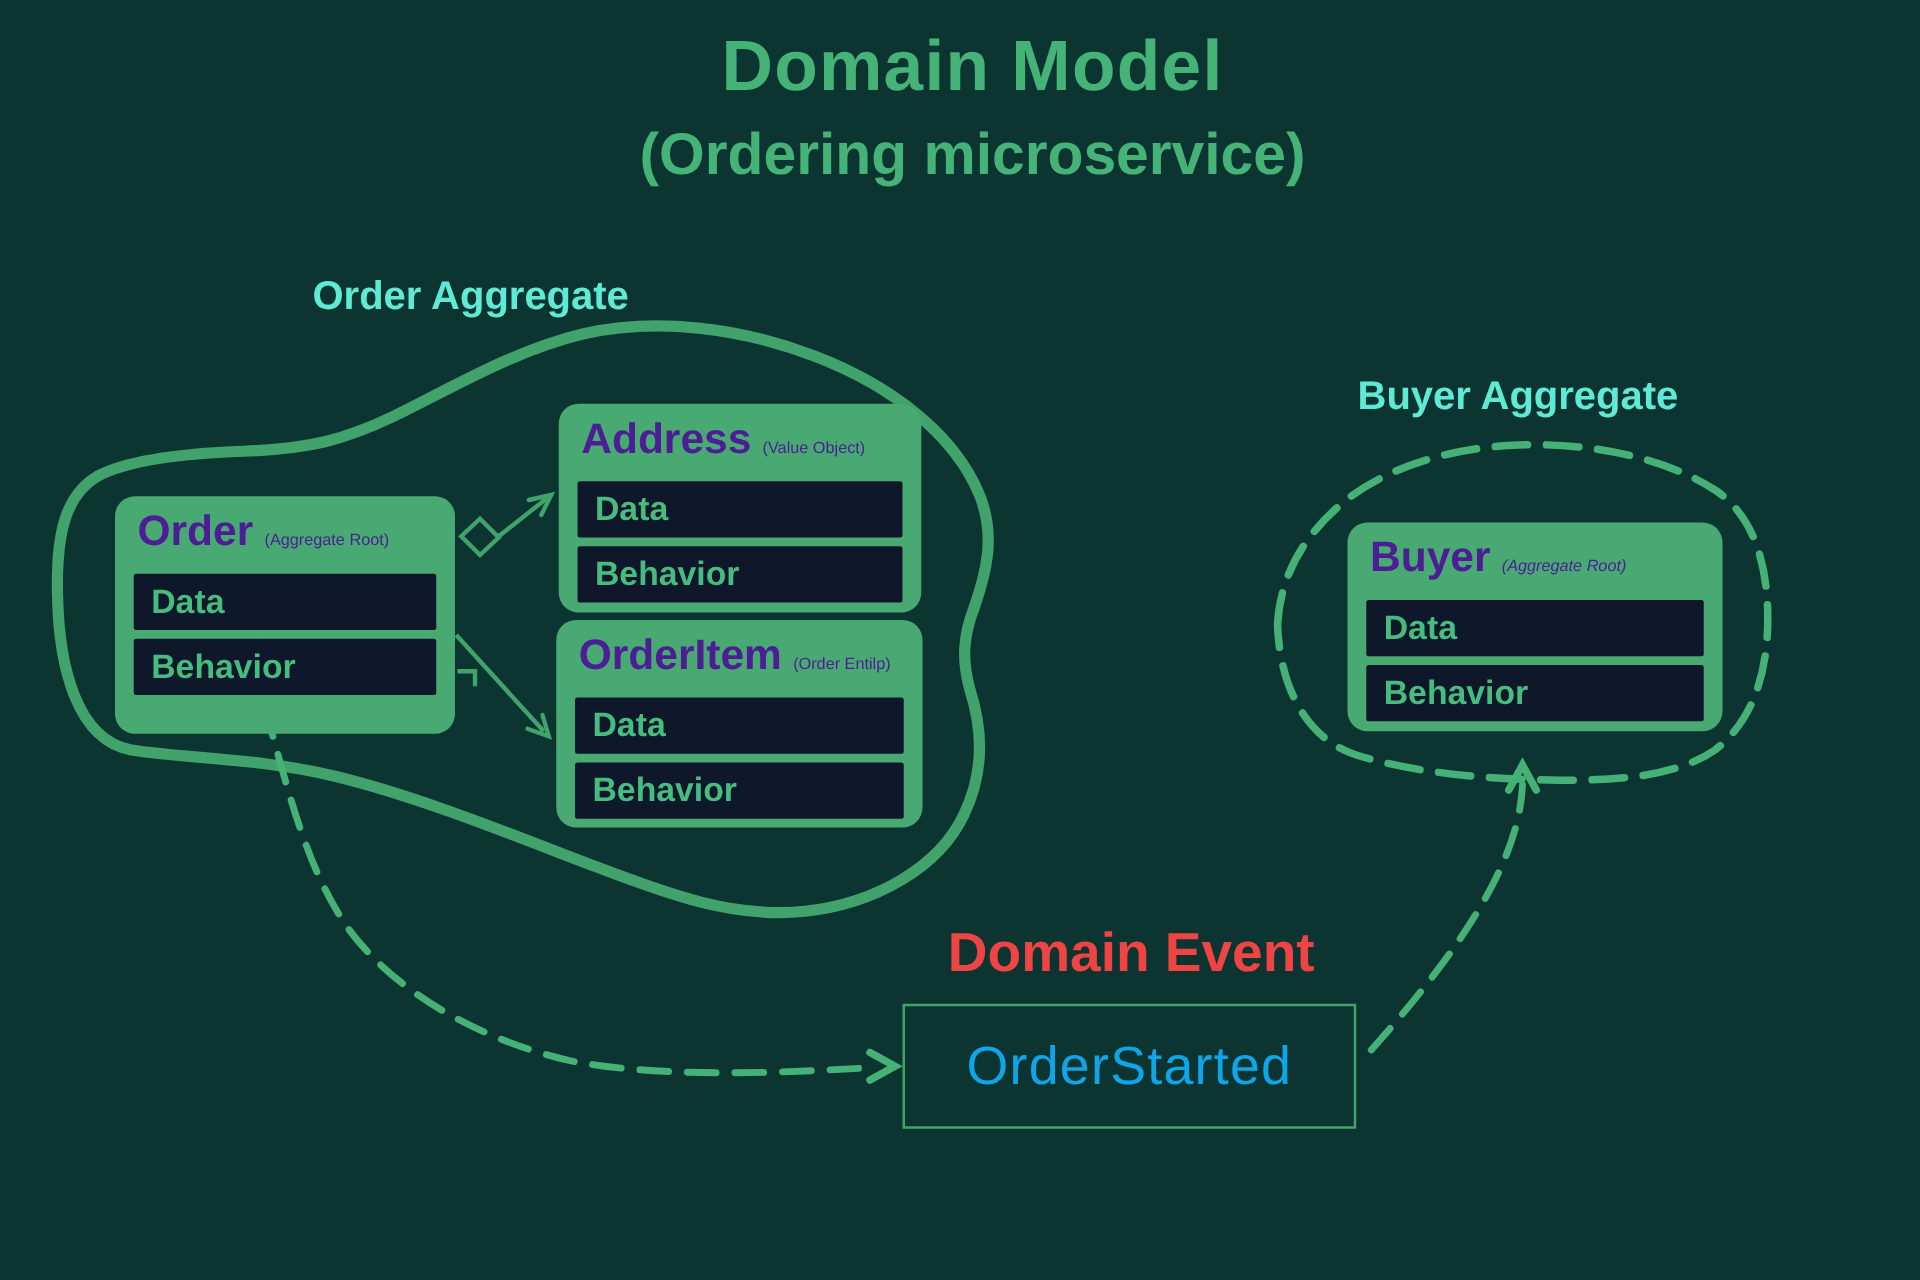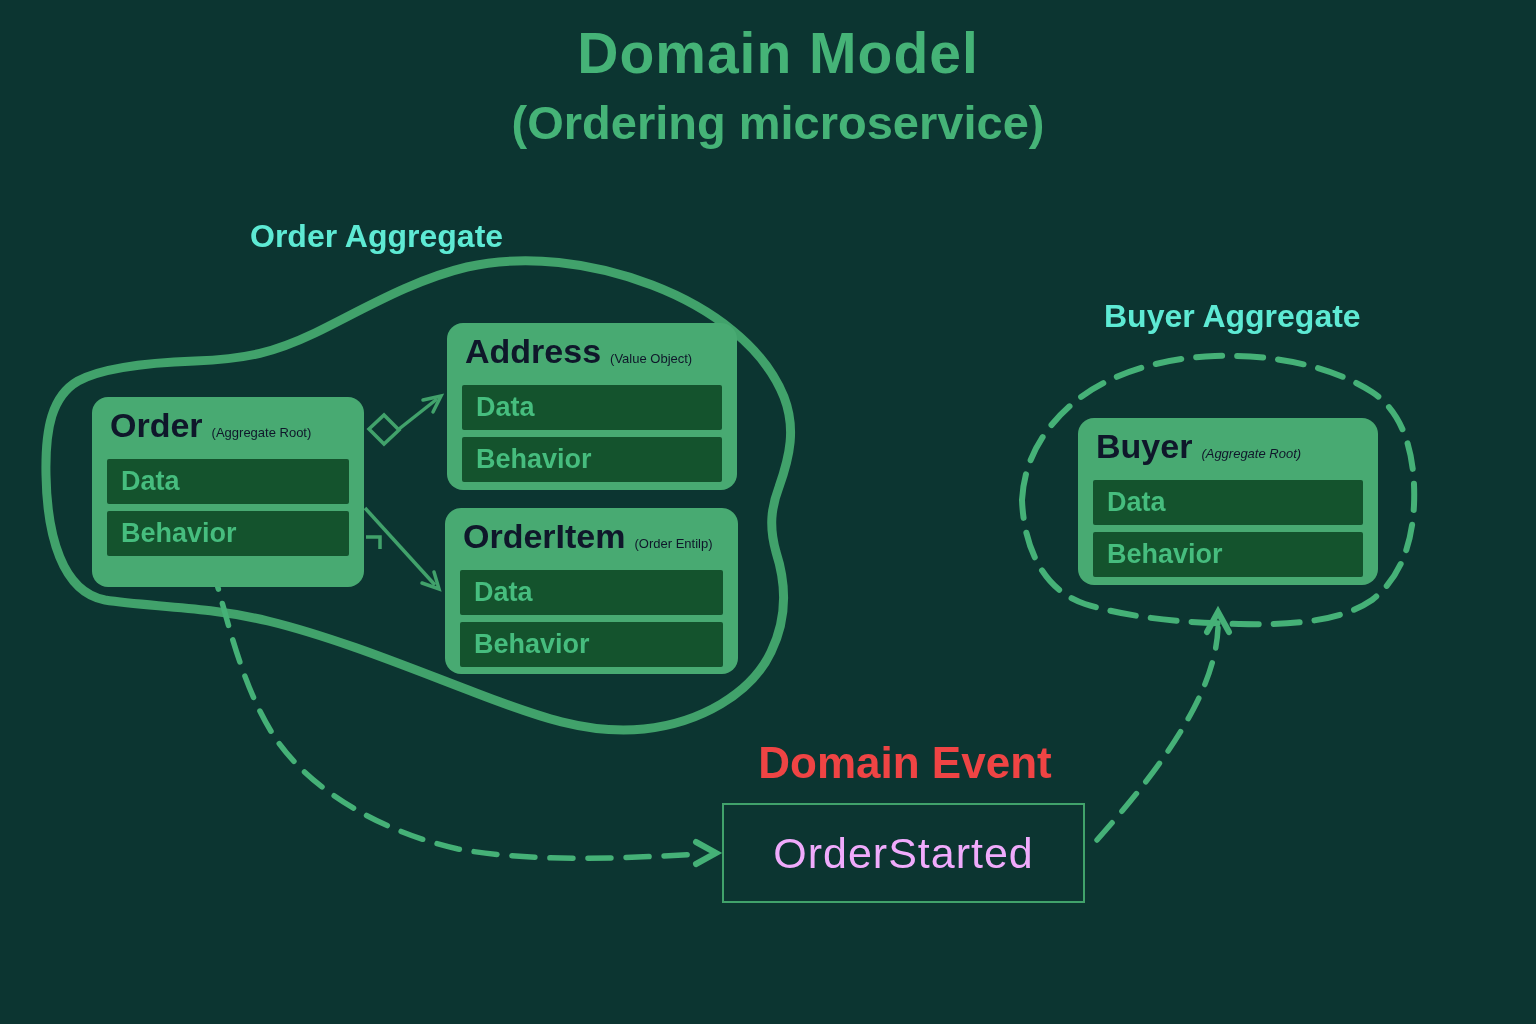--- a/index.html
+++ b/index.html
@@ -26,40 +26,40 @@
     left:730px;top:738px;width:350px;text-align:center;
     font-size:44px;font-weight:800;color:#ef4444;
   }
   
   .entity{
     position:absolute;background:#48aa72;border-radius:16px;
     box-sizing:border-box;
   }
   .entity-header{
     display:flex;align-items:baseline;gap:9px;
-    padding:9px 28px 0 18px;height:46px;color:#0f172a;white-space:nowrap;
+    padding:9px 28px 0 18px;height:46px;color:#4c1d95;white-space:nowrap;
   }
   .ename{font-size:34px;font-weight:800;}
   .estereo{font-size:13px;font-weight:400;}
   .estereo.italic{font-style:italic;}
   .epanel{
-    margin:7px 15px 0 15px;height:45px;background:#14532d;
+    margin:7px 15px 0 15px;height:45px;background:#0f172a;
     border-radius:2px;display:flex;align-items:center;
   }
   .epanel span{
     padding-left:14px;font-size:27px;font-weight:700;color:#46bd7e;
   }
   
   .event-box{
     left:722px;top:803px;width:363px;height:100px;
     border:2px solid #41a26b;box-sizing:border-box;
     display:flex;align-items:center;justify-content:center;
   }
   .event-box span{
-    font-size:43px;font-weight:400;color:#f0abfc;letter-spacing:1px;
+    font-size:43px;font-weight:400;color:#0ea5e9;letter-spacing:1px;
   }
   svg{position:absolute;left:0;top:0;}
 </style>
 </head>
 <body>
 
 <svg width="1536" height="1024" viewBox="0 0 1536 1024">
 
   <path d="M 46 475
            C 45 428, 52 396, 78 381
@@ -106,21 +106,21 @@
            C 1128 805, 1168 758, 1194 708
            C 1212 673, 1217 648, 1218 628" fill="none" stroke="#45b177" stroke-width="5.5" stroke-dasharray="23 15" stroke-linecap="round"></path>
   <polyline points="1207,632 1218,612 1229,632" fill="none" stroke="#45b177" stroke-width="6" stroke-linecap="round"></polyline>
 </svg>
 
 <div class="abs title">Domain Model</div>
 <div class="abs subtitle">(Ordering microservice)</div>
 
 <div class="abs agg-label" style="left:250px;top:218px;">Order Aggregate</div>
 
-<div class="abs agg-label" style="left:1086px;top:298px;margin-left:18px;">Buyer Aggregate</div>
+<div class="abs agg-label" style="left:1086px;top:298px;">Buyer Aggregate</div>
 
 <div class="entity" style="left:92px;top:397px;width:272px;height:190px;">
   <div class="entity-header">
     <span class="ename">Order</span>
     <span class="estereo">(Aggregate Root)</span>
   </div>
   <div class="epanel">
     <span>Data</span>
   </div>
   <div class="epanel">
@@ -134,21 +134,21 @@
     <span class="estereo">(Value Object)</span>
   </div>
   <div class="epanel">
     <span>Data</span>
   </div>
   <div class="epanel">
     <span>Behavior</span>
   </div>
 </div>
 
-<div class="entity" style="left:445px;top:508px;width:293px;height:166px;text-align:center;">
+<div class="entity" style="left:445px;top:496px;width:293px;height:166px;text-align:center;">
   <div class="entity-header">
     <span class="ename">OrderItem</span>
     <span class="estereo">(Order Entilp)</span>
   </div>
   <div class="epanel">
     <span>Data</span>
   </div>
   <div class="epanel">
     <span>Behavior</span>
   </div>

